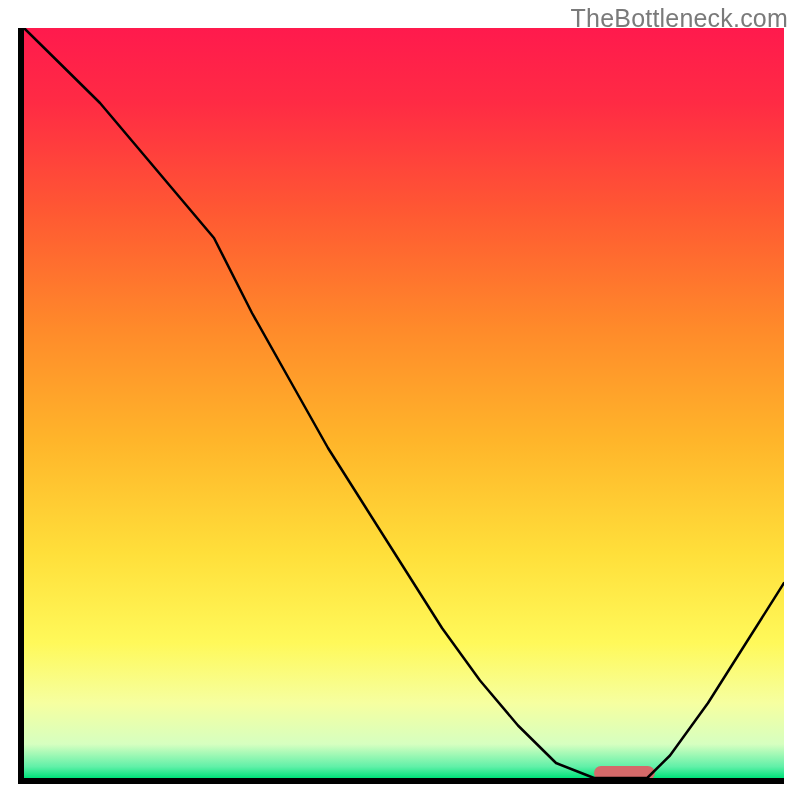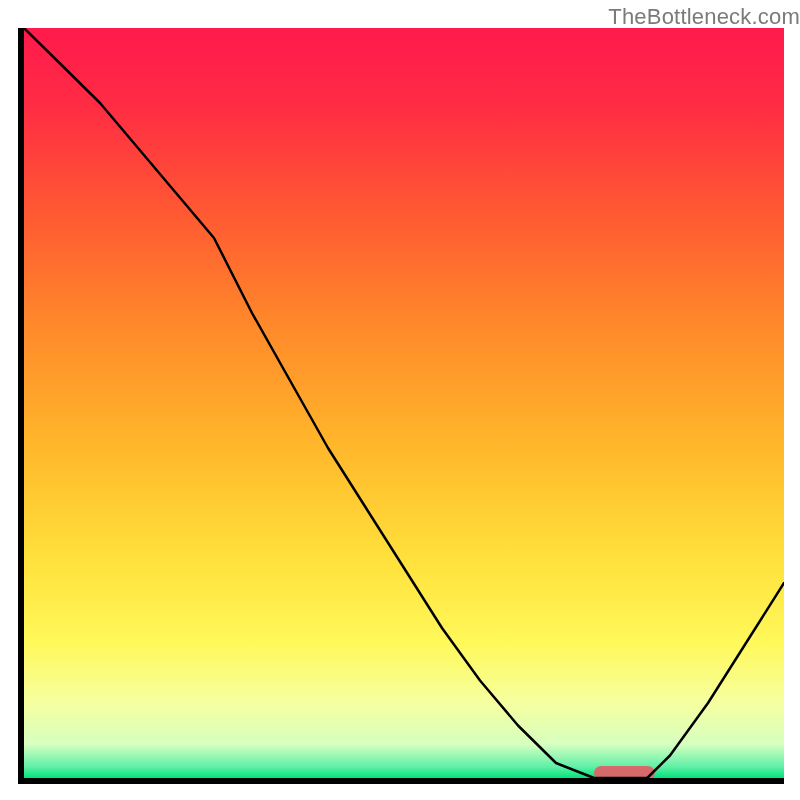--- a/index.html
+++ b/index.html
@@ -7,23 +7,23 @@
     width: 800px;
     height: 800px;
     background: #ffffff;
     font-family: Arial, Helvetica, sans-serif;
     position: relative;
     overflow: hidden;
   }
   .watermark {
     position: absolute;
     top: 4px;
-    right: 0;
+    right: 12px;
     color: #7a7a7a;
-    font-size: 22px;
+    font-size: 25px;
     font-weight: 400;
     letter-spacing: 0.2px;
   }
   .plot-wrap {
     position: absolute;
     left: 18px;
     top: 28px;
     width: 766px;
     height: 756px;
   }

